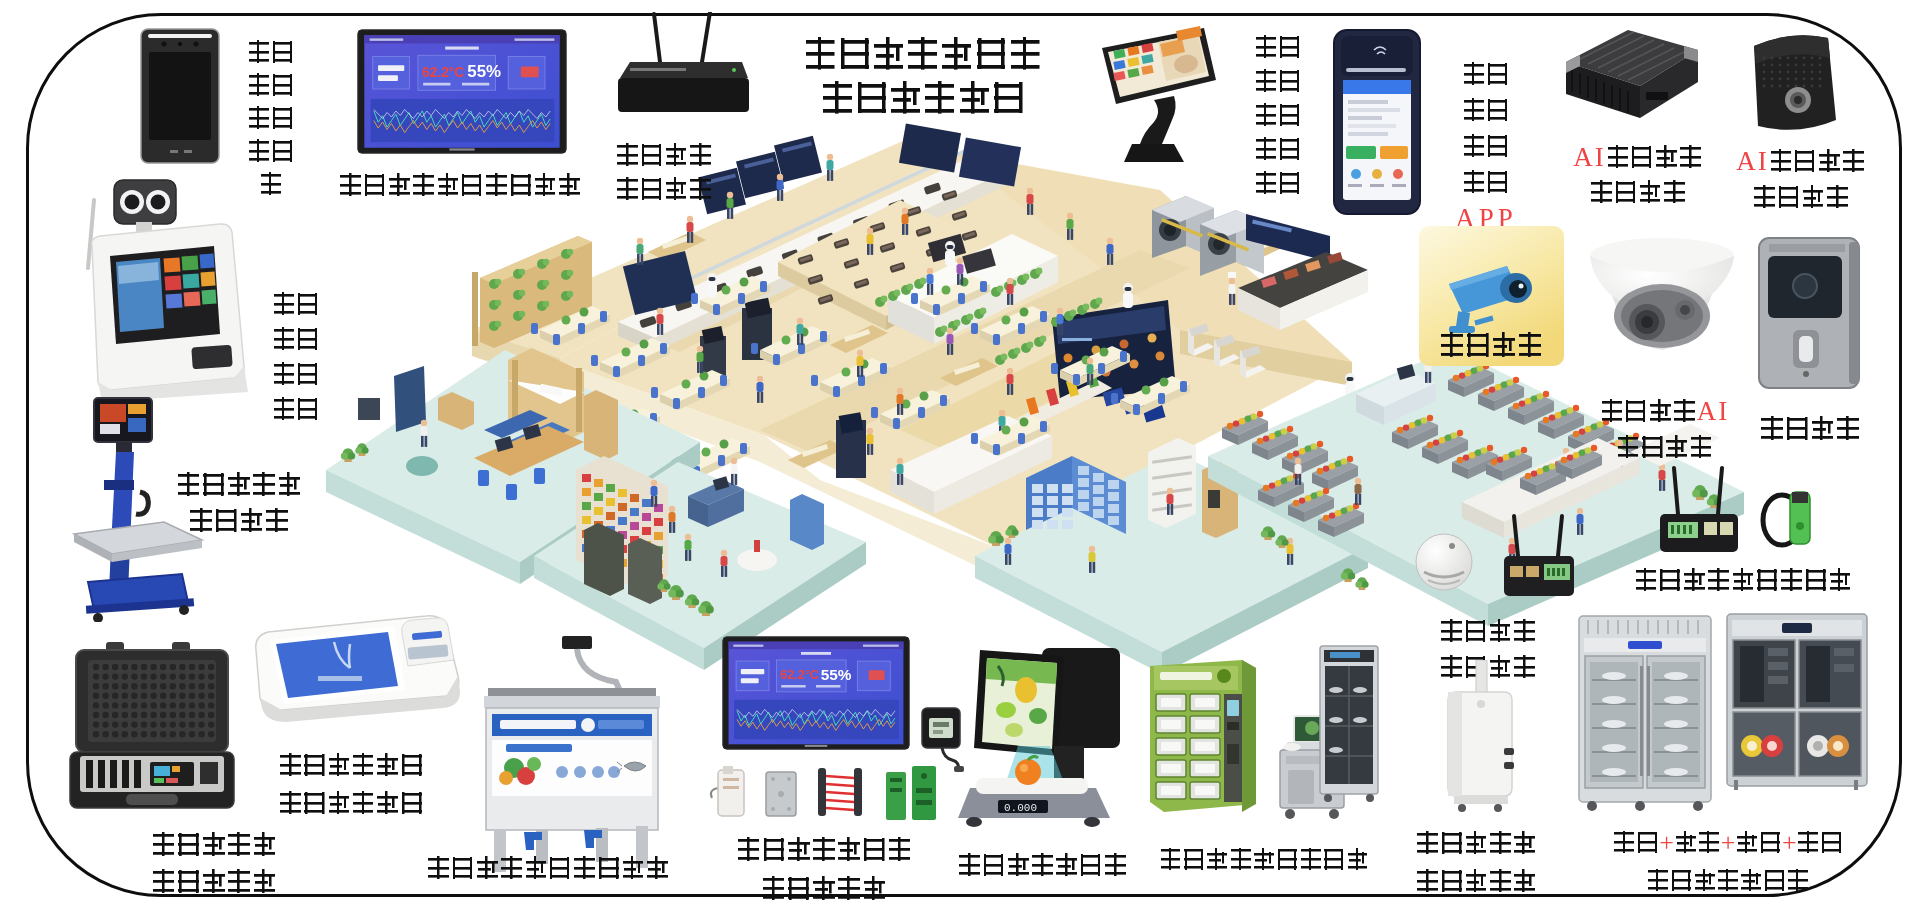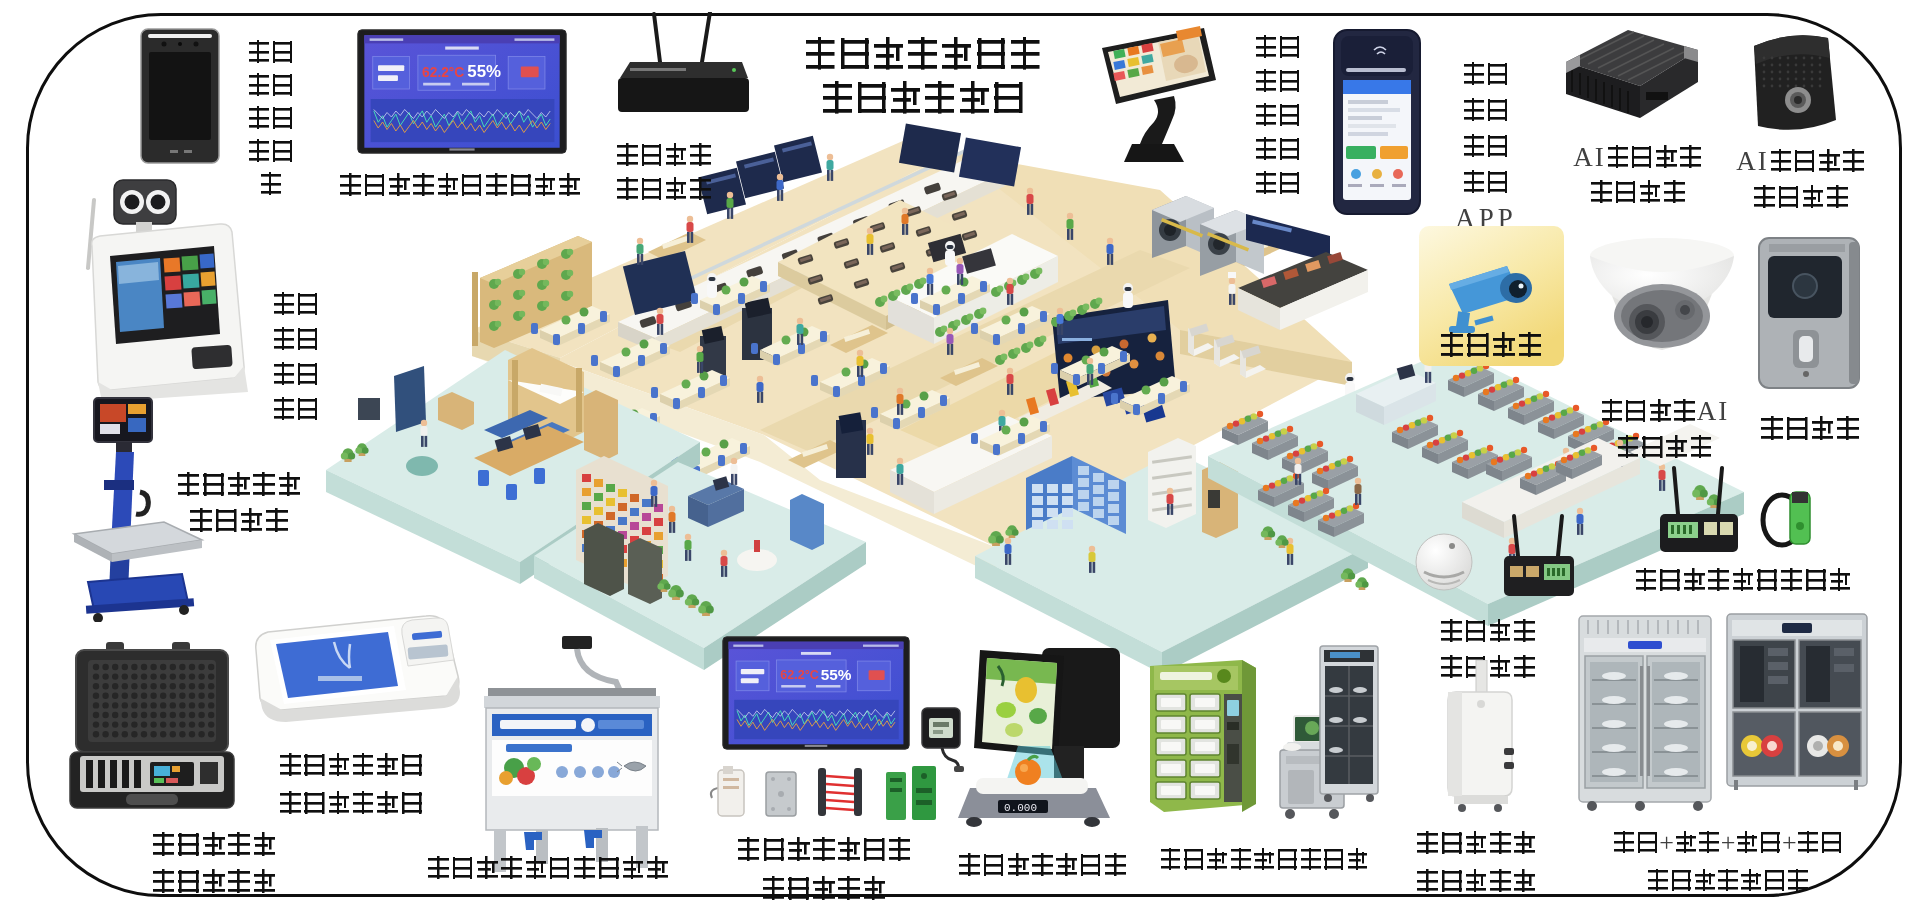--- a/index.html
+++ b/index.html
@@ -1,17 +1,17 @@
 <!DOCTYPE html>
 <html><head><meta charset="utf-8"><style>
 *{margin:0;padding:0;box-sizing:border-box}
 html,body{width:1920px;height:916px;background:#fff;overflow:hidden;position:relative;
  font-family:"Liberation Serif",serif}
 .a{position:absolute}
-.t{position:absolute;color:#404040;text-align:center;font-family:"Liberation Serif",serif}
+.t{position:absolute;color:#ef4444;text-align:center;font-family:"Liberation Serif",serif}
 .z{display:inline-block;width:.84em;height:.88em;margin:0 .03em;vertical-align:-.1em;background-repeat:no-repeat}
 .za{background-image:linear-gradient(#0f0f0f,#0f0f0f),linear-gradient(#0f0f0f,#0f0f0f),linear-gradient(#0f0f0f,#0f0f0f),linear-gradient(#0f0f0f,#0f0f0f);background-size:11% 96%,92% 11%,92% 11%,92% 11%;background-position:48% 0,50% 8%,50% 50%,50% 92%}
 .zb{background-image:linear-gradient(#0f0f0f,#0f0f0f),linear-gradient(#0f0f0f,#0f0f0f),linear-gradient(#0f0f0f,#0f0f0f),linear-gradient(#0f0f0f,#0f0f0f),linear-gradient(#0f0f0f,#0f0f0f);background-size:11% 92%,11% 92%,88% 11%,88% 11%,88% 11%;background-position:8% 50%,92% 50%,50% 8%,50% 50%,50% 92%}
 .zc{background-image:linear-gradient(#0f0f0f,#0f0f0f),linear-gradient(#0f0f0f,#0f0f0f),linear-gradient(#0f0f0f,#0f0f0f),linear-gradient(#0f0f0f,#0f0f0f),linear-gradient(#0f0f0f,#0f0f0f);background-size:11% 96%,92% 11%,92% 11%,56% 11%,11% 50%;background-position:46% 0,50% 24%,50% 92%,24% 56%,80% 42%}
 </style></head><body>
 
 <div class="a" style="left:26px;top:13px;width:1876px;height:884px;border:3px solid #0e0e0e;border-radius:135px;"></div>
 
 <div class="a" style="left:300px;top:80px;width:1460px;height:800px;"><svg width="1460" height="800" viewBox="0 0 1460 800">
       <polygon points="260,278 652,72 1052,282 698,468 464,355 172,250" fill="#f2e3c0"></polygon>

